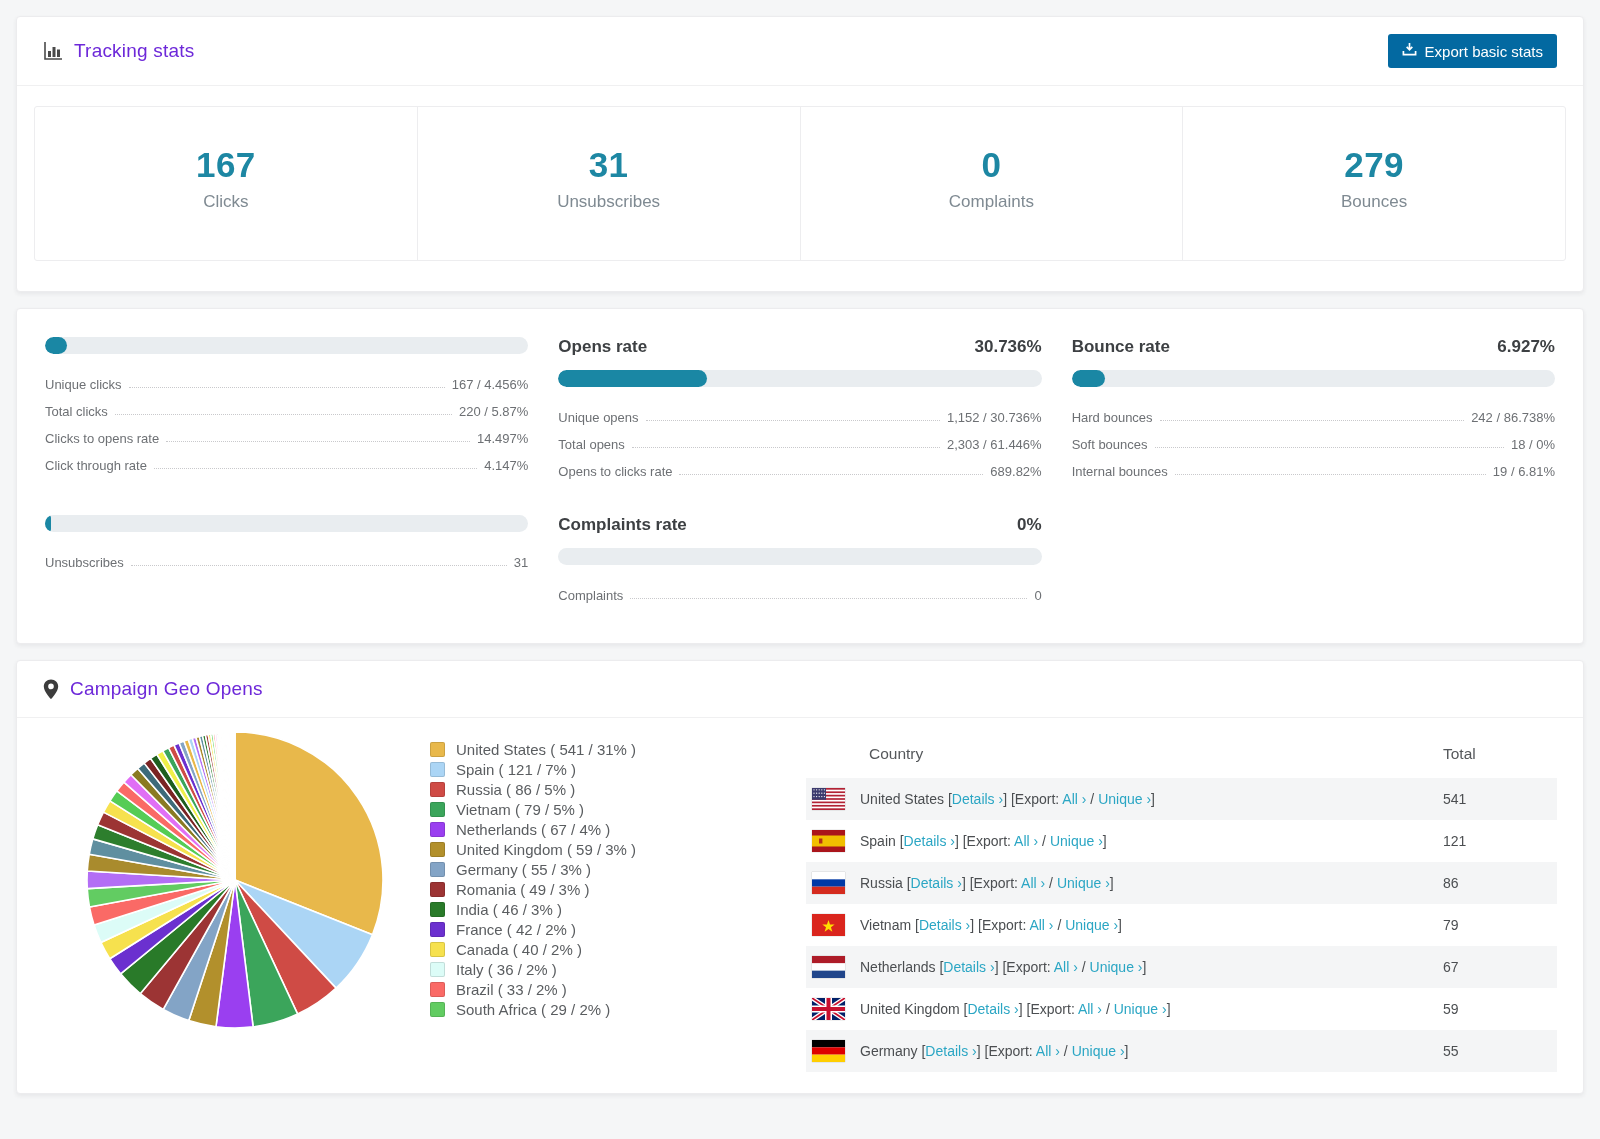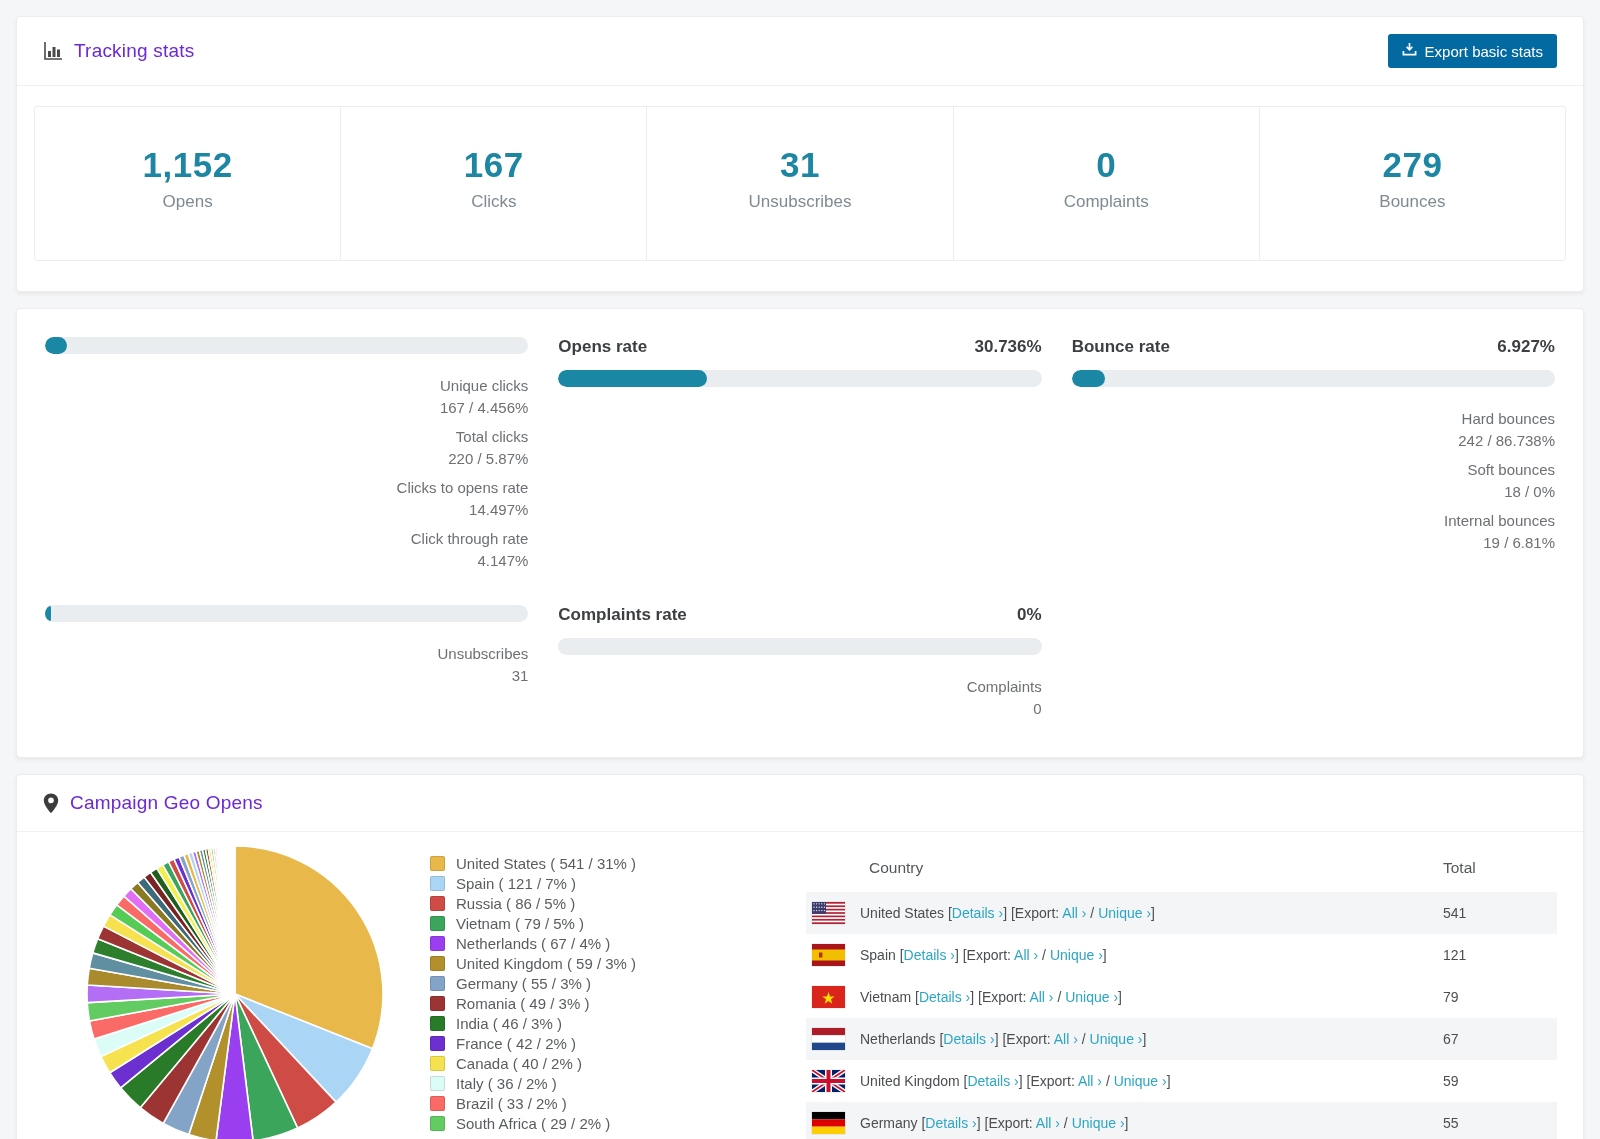--- a/index.html
+++ b/index.html
@@ -51,21 +51,21 @@
     padding:28px 28px 34px 28px;
     display:grid; grid-template-columns:1fr 1fr 1fr;
     column-gap:30px; row-gap:30px;
   }
   .rate-head { display:flex; justify-content:space-between; align-items:baseline; margin-bottom:13px; }
   .rate-title { font-size:17px; font-weight:700; color:#3d4043; }
   .rate-value { font-size:17px; font-weight:700; color:#3d4043; }
   .rate-bar { height:17px; background:#e9edf0; border-radius:9px; overflow:hidden; }
   .rate-fill { height:100%; background:#1a87a4; border-radius:9px; }
   .rate-rows { margin-top:17px; }
-  .rate-row { display:flex; align-items:flex-end; padding:6px 0; font-size:15px; color:#6d7074;flex-direction:column; }
+  .rate-row { display:flex; align-items:flex-end; padding:6px 0; font-size:13px; color:#6d7074; }
   .rate-row .leader { flex:1; border-bottom:1px dotted #c9c9cc; margin:0 7px 4px 7px; }
 
   
   .geo-card { height:434px; overflow:hidden; }
   .geo-body { display:flex; padding:6px 26px 0 26px; }
   .pie-box { width:365px; flex:0 0 auto; padding:4px 0 0 14px; }
   .legend { flex:0 0 auto; width:320px; margin-left:22px; padding-top:14px; }
   .legend-item { display:flex; align-items:center; margin:3px 0; }
   .legend-swatch { width:15px; height:15px; border-radius:2px; box-shadow:inset 0 0 0 1px rgba(0,0,0,.12); flex:0 0 auto; }
   .legend-label { margin-left:11px; font-size:15px; color:#5a5d60; }
@@ -107,24 +107,20 @@
           <path d="M8 1 v7 M5 5.2 L8 8.4 L11 5.2" stroke="#fff" stroke-width="1.8" fill="none"></path>
           <path d="M1.5 9.5 v4 h13 v-4" stroke="#fff" stroke-width="1.8" fill="none"></path>
         </svg>
       </span>
       <span>Export basic stats</span>
     </button>
   </div>
   <div class="summary-wrap">
     <div class="summary-row" id="summary-row">
         <div class="summary-cell">
-          <div class="summary-value">1,152</div>
-          <div class="summary-label">Opens</div>
-        </div>
-        <div class="summary-cell">
           <div class="summary-value">167</div>
           <div class="summary-label">Clicks</div>
         </div>
         <div class="summary-cell">
           <div class="summary-value">31</div>
           <div class="summary-label">Unsubscribes</div>
         </div>
         <div class="summary-cell">
           <div class="summary-value">0</div>
           <div class="summary-label">Complaints</div>
@@ -166,20 +162,37 @@
           </div>
         </div>
       </div>
       <div class="rate-panel" style="grid-column: 2;">
         <div class="rate-head">
           <span class="rate-title">Opens rate</span>
           <span class="rate-value">30.736%</span>
         </div>
         <div class="rate-bar">
           <div class="rate-fill" style="width: 30.736%; min-width: 6px;"></div>
+        </div>
+        <div class="rate-rows">
+          <div class="rate-row">
+            <span>Unique opens</span>
+            <span class="leader"></span>
+            <span>1,152 / 30.736%</span>
+          </div>
+          <div class="rate-row">
+            <span>Total opens</span>
+            <span class="leader"></span>
+            <span>2,303 / 61.446%</span>
+          </div>
+          <div class="rate-row">
+            <span>Opens to clicks rate</span>
+            <span class="leader"></span>
+            <span>689.82%</span>
+          </div>
         </div>
       </div>
       <div class="rate-panel" style="grid-column: 3;">
         <div class="rate-head">
           <span class="rate-title">Bounce rate</span>
           <span class="rate-value">6.927%</span>
         </div>
         <div class="rate-bar">
           <div class="rate-fill" style="width: 6.927%; min-width: 6px;"></div>
         </div>
@@ -420,20 +433,33 @@
                     <rect width="33" height="22" fill="#f1bf00"></rect>
       <rect width="33" height="5.5" fill="#aa151b"></rect>
                     <rect y="16.5" width="33" height="5.5" fill="#aa151b"></rect>
       <rect x="7" y="8.5" width="3.4" height="5" fill="#aa151b" opacity=".85"></rect>
                   </svg>
                   <span><span class="dim">Spain </span><span class="dim">[</span><a class="geo-link">Details ›</a><span class="dim">] [Export: </span><a class="geo-link">All ›</a><span class="dim"> / </span><a class="geo-link">Unique ›</a><span class="dim">]</span></span>
                 </div>
               </td>
               <td>121</td>
             </tr>
+            <tr class="striped">
+              <td>
+                <div class="country-cell">
+                  <svg class="flag" viewBox="0 0 33 22" preserveAspectRatio="none">
+                    <rect width="33" height="7.33" fill="#fff"></rect>
+                    <rect y="7.33" width="33" height="7.33" fill="#0039a6"></rect>
+                    <rect y="14.66" width="33" height="7.34" fill="#d52b1e"></rect>
+                  </svg>
+                  <span><span class="dim">Russia </span><span class="dim">[</span><a class="geo-link">Details ›</a><span class="dim">] [Export: </span><a class="geo-link">All ›</a><span class="dim"> / </span><a class="geo-link">Unique ›</a><span class="dim">]</span></span>
+                </div>
+              </td>
+              <td>86</td>
+            </tr>
             <tr>
               <td>
                 <div class="country-cell">
                   <svg class="flag" viewBox="0 0 33 22" preserveAspectRatio="none">
                     <rect width="33" height="22" fill="#da251d"></rect>
       <path d="M16.5 5 l1.9 5.3 5.6 0.1 -4.5 3.4 1.7 5.4 -4.7-3.3 -4.7 3.3 1.7-5.4 -4.5-3.4 5.6-0.1 Z" fill="#ffde00" transform="scale(0.82) translate(3.6,2.4)"></path>
                   </svg>
                   <span><span class="dim">Vietnam </span><span class="dim">[</span><a class="geo-link">Details ›</a><span class="dim">] [Export: </span><a class="geo-link">All ›</a><span class="dim"> / </span><a class="geo-link">Unique ›</a><span class="dim">]</span></span>
                 </div>
               </td>

